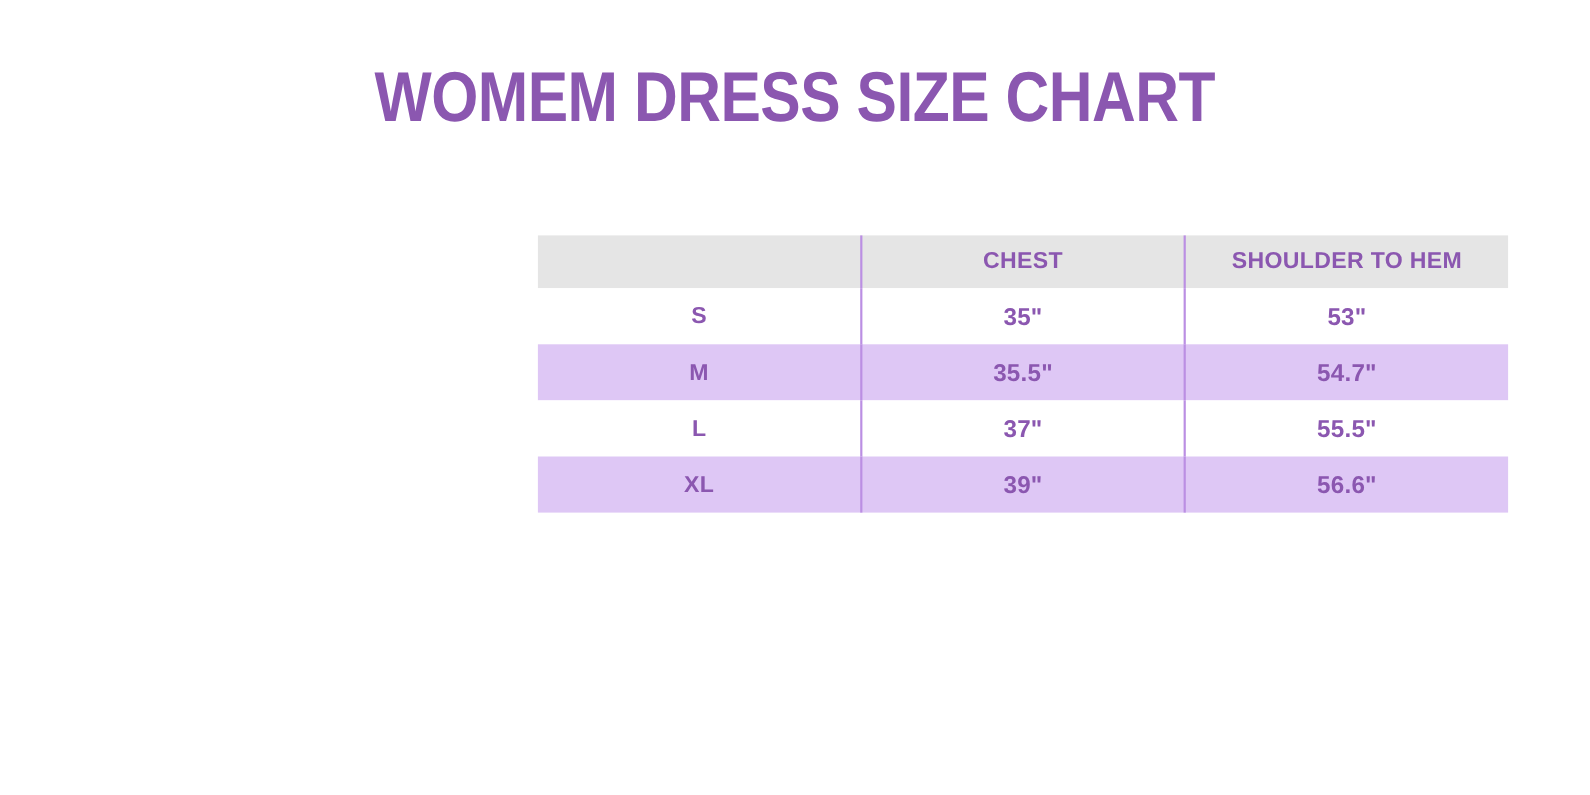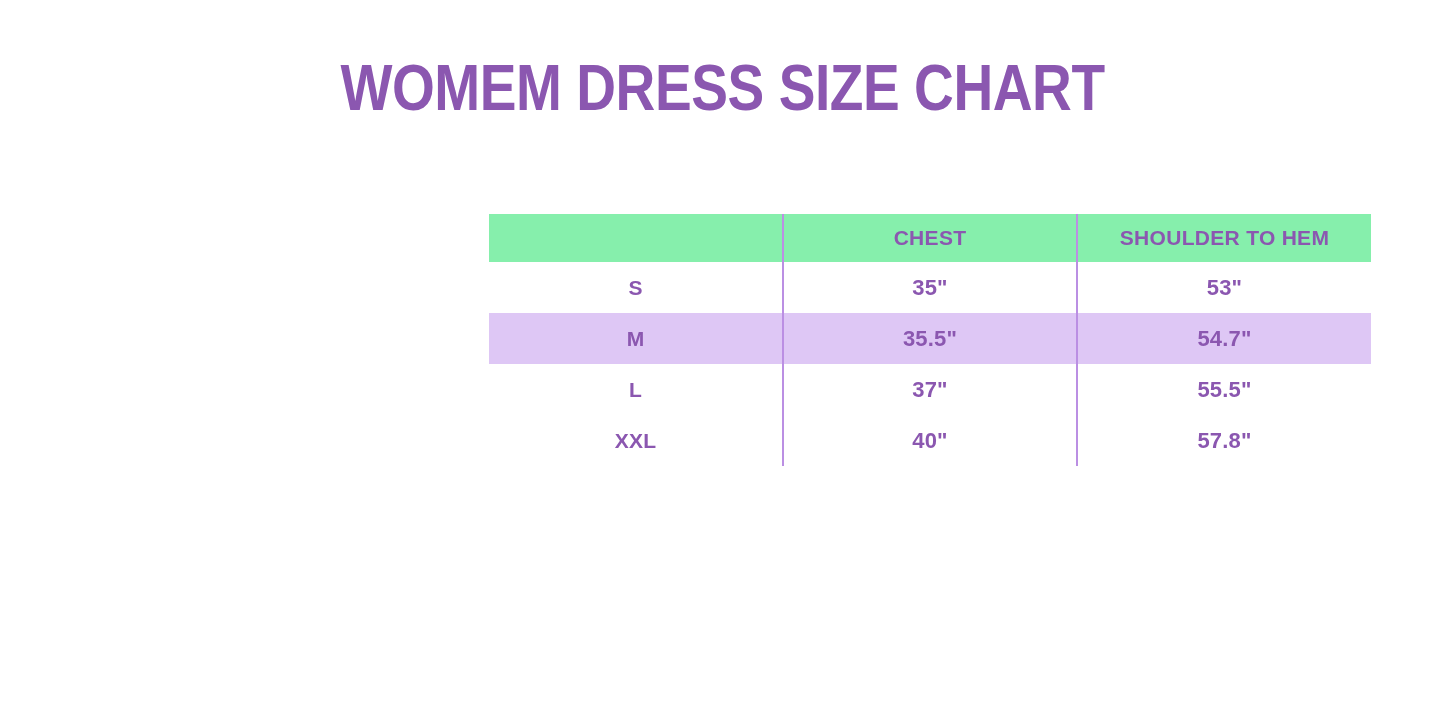--- a/index.html
+++ b/index.html
@@ -77,21 +77,21 @@
   table.size-table td + td {
     border-left: 2px solid #BB8FE3;
   }
 
   
   table.size-table thead tr {
     height: 48px;
   }
   table.size-table thead th {
     height: 48px;
-    background: #86efac;
+    background: #e5e5e5;
     font-size: 21px;
     line-height: 24px;
     letter-spacing: 0.3px;
   }
 
   
   table.size-table tbody tr {
     height: 51px;
   }
   table.size-table tbody td {
@@ -143,22 +143,22 @@
         <tr class="row-tint">
           <td class="size-name">M</td>
           <td>35.5"</td>
           <td>54.7"</td>
         </tr>
         <tr class="row-light">
           <td class="size-name">L</td>
           <td>37"</td>
           <td>55.5"</td>
         </tr>
-        <tr class="row-light">
-          <td class="size-name">XXL</td>
-          <td>40"</td>
-          <td>57.8"</td>
+        <tr class="row-tint">
+          <td class="size-name">XL</td>
+          <td>39"</td>
+          <td>56.6"</td>
         </tr>
       </tbody>
     </table>
   </div>
 
 </div>
 
 </body></html>

